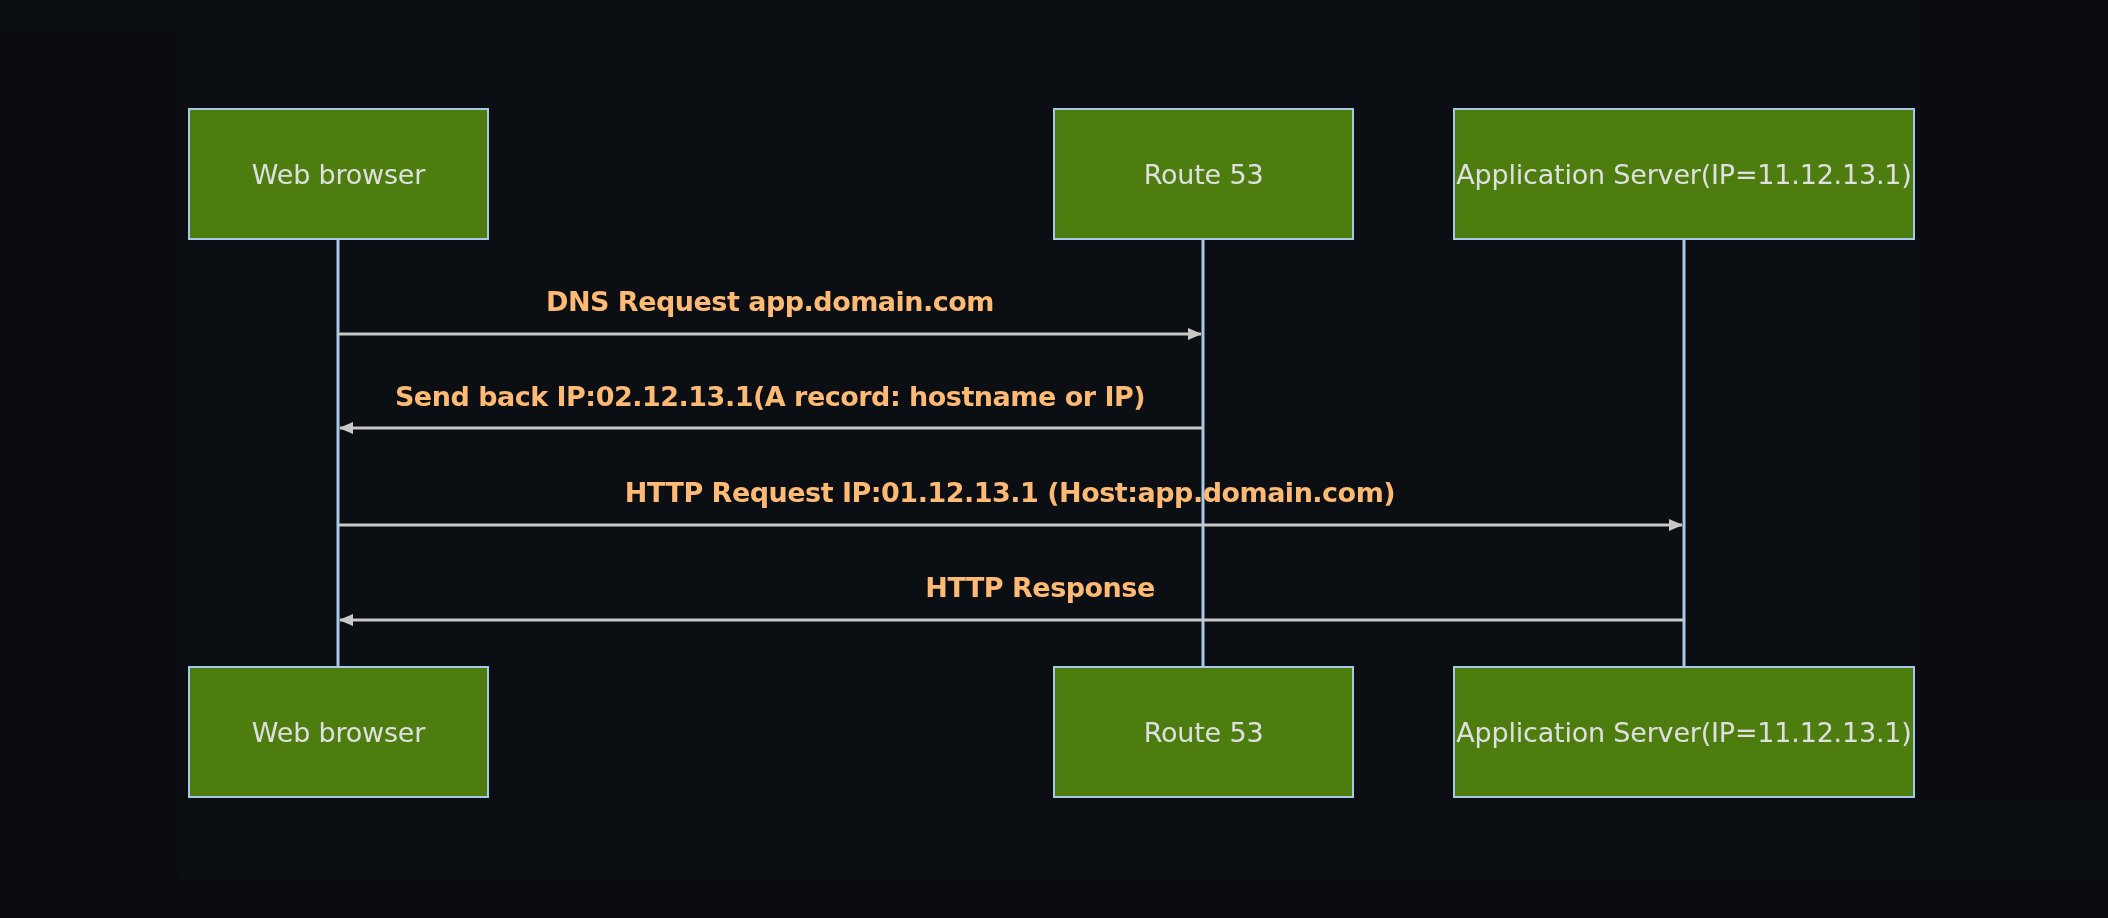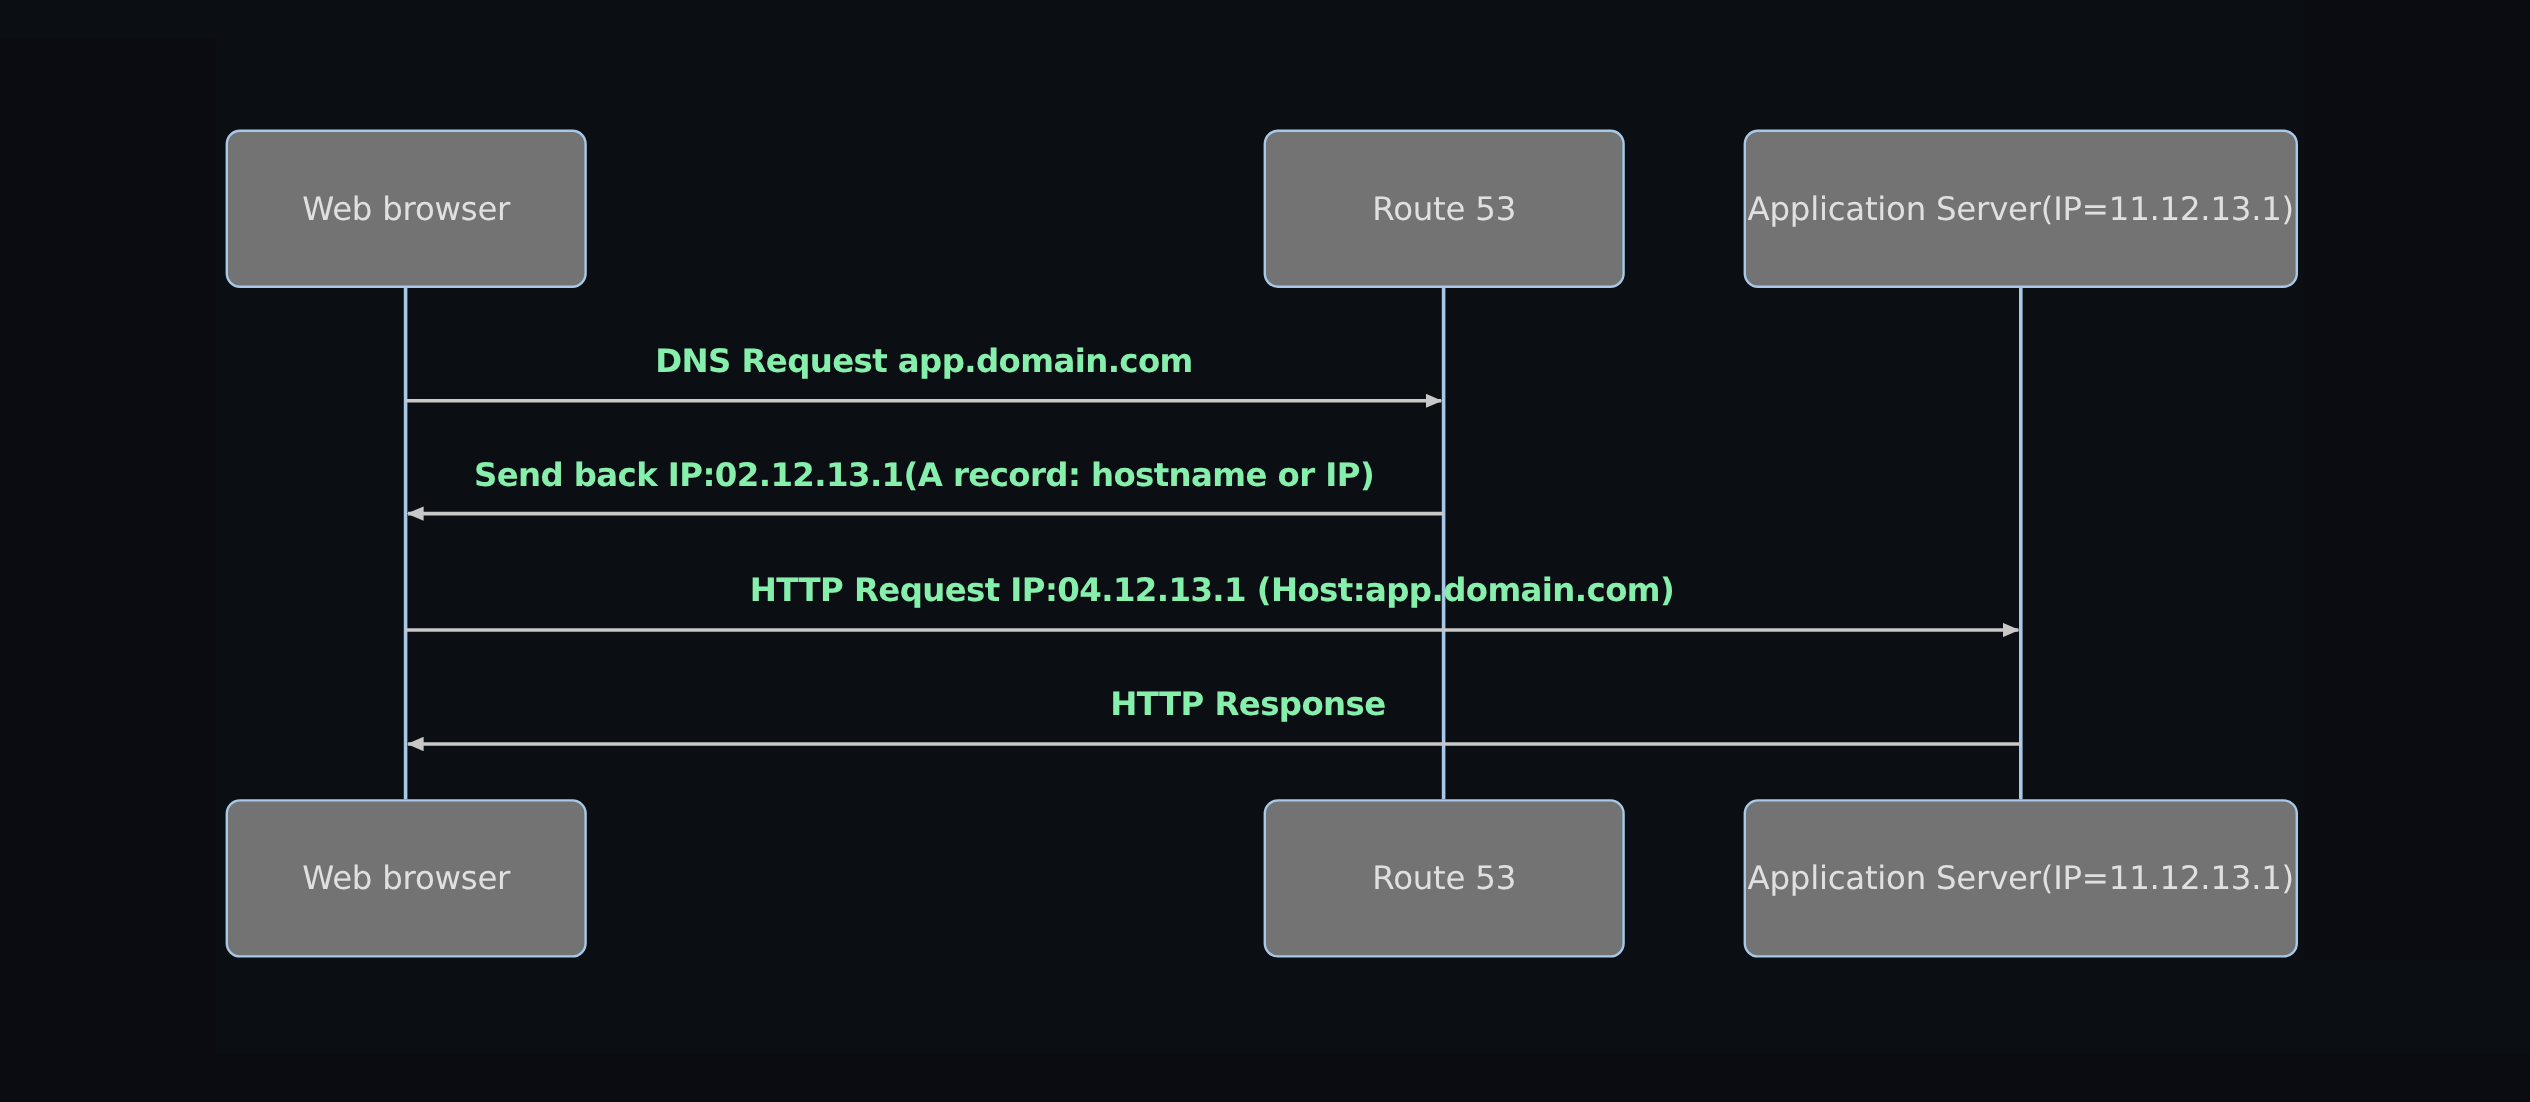--- a/index.html
+++ b/index.html
@@ -28,38 +28,38 @@
   svg#diagram {
     position: absolute;
     left: 0; top: 0;
     width: 2108px;
     height: 918px;
   }
 
   .pbox {
     position: absolute;
     box-sizing: border-box;
-    background: #737373;
+    background: #4d7c0f;
     border: 2px solid #a8c8e8;
-    border-radius: 12px;
+    border-radius: 0;
     display: flex;
     align-items: center;
     justify-content: center;
   }
   .pbox span {
     color: #e0e0e0;
     font-size: 27px;
     font-family: "DejaVu Sans", sans-serif;
     white-space: nowrap;
     letter-spacing: -0.2px;
   }
 
   .msg-label {
     position: absolute;
-    color: #86efac;
+    color: #fdba74;
     font-size: 27px;
     font-weight: bold;
     font-family: "DejaVu Sans", sans-serif;
     white-space: nowrap;
     letter-spacing: -0.5px;
     text-align: center;
     transform: translateX(-50%);
   }
 </style>
 </head>
@@ -111,17 +111,17 @@
       <div class="pbox" style="left: 1053px; top: 666px; width: 301px; height: 132px;">
         <span>Route 53</span>
       </div>
       <div class="pbox" style="left: 1453px; top: 666px; width: 462px; height: 132px;">
         <span>Application Server(IP=11.12.13.1)</span>
       </div>
     </div>
   <div id="labels">
       <div class="msg-label" style="left: 770px; top: 286px;">DNS Request app.domain.com</div>
       <div class="msg-label" style="left: 770px; top: 381px;">Send back IP:02.12.13.1(A record: hostname or IP)</div>
-      <div class="msg-label" style="left: 1010px; top: 477px;">HTTP Request IP:04.12.13.1 (Host:app.domain.com)</div>
+      <div class="msg-label" style="left: 1010px; top: 477px;">HTTP Request IP:01.12.13.1 (Host:app.domain.com)</div>
       <div class="msg-label" style="left: 1040px; top: 572px;">HTTP Response</div>
     </div>
 
 </div>
 
 </body></html>

